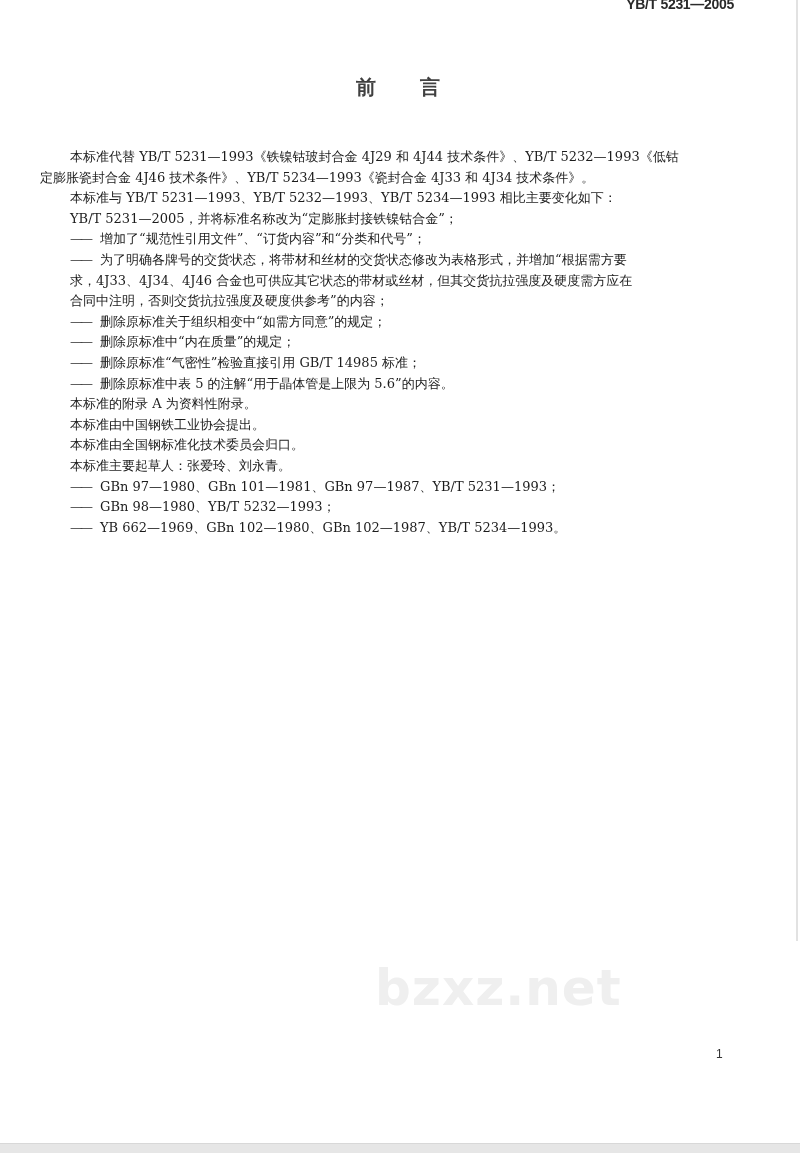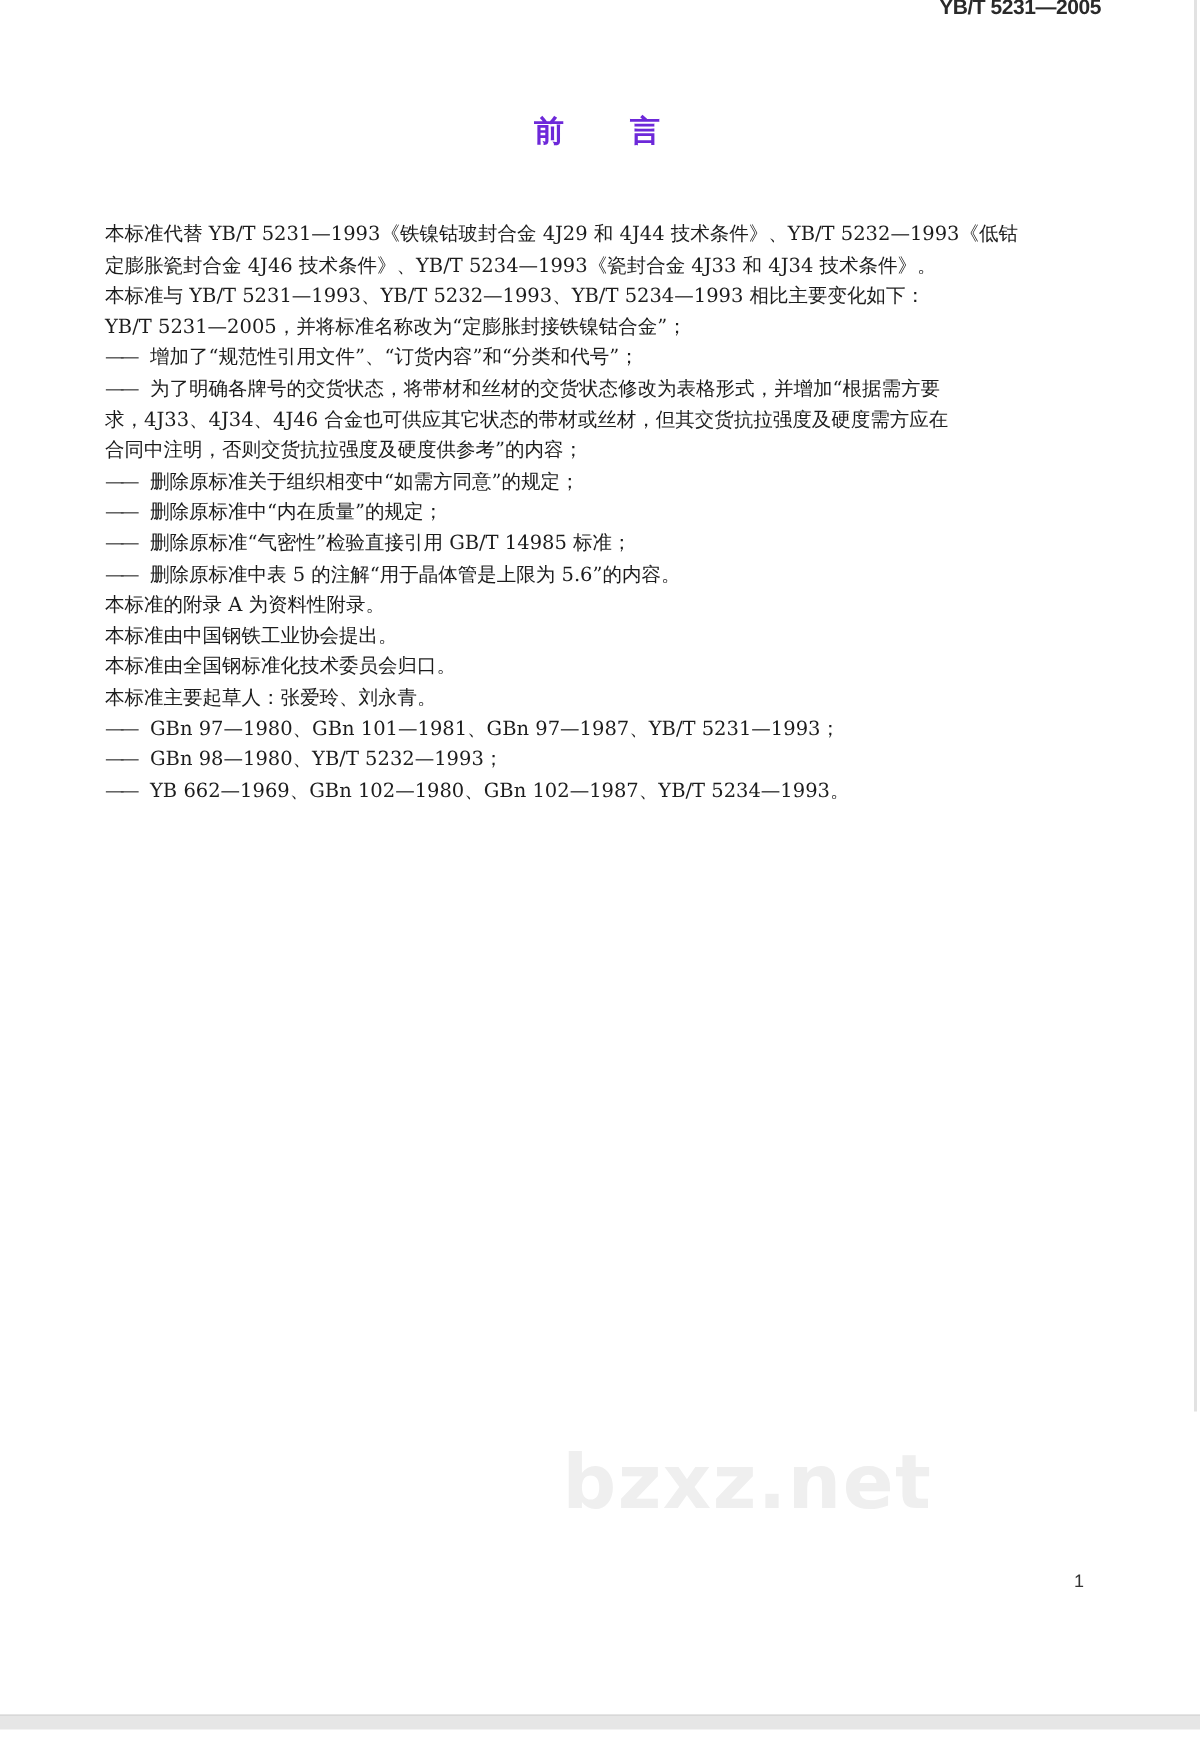--- a/index.html
+++ b/index.html
@@ -55,21 +55,21 @@
       position: absolute;
       left: 0;
       width: 796px;
       top: 74px;
       text-align: center;
       font-family: "DejaVu Sans", sans-serif;
       font-weight: bold;
       font-size: 20px;
       letter-spacing: 44px;
       text-indent: 44px;
-      color: #6d28d9;
+      color: #404040;
     }
     .body {
       position: absolute;
       left: 40px;
       top: 147px;
       width: 716px;
       font-size: 13px;
       line-height: 20.6px;
       color: #1c1c1c;
     }
@@ -118,21 +118,21 @@
 <body>
 
 <div class="page">
   <div class="std-number">YB/T 5231—2005</div>
 
   <div class="title">前言</div>
 
   <div class="body" id="doc-body">
       <div class="para">
         <span class="line"><span>本标准代替 YB/T 5231—1993《铁镍钴玻封合金 4J29 和 4J44 技术条件》、YB/T 5232—1993《低钴</span></span>
-        <span class="line" style="text-indent: 0px; margin-left: 30px;"><span>定膨胀瓷封合金 4J46 技术条件》、YB/T 5234—1993《瓷封合金 4J33 和 4J34 技术条件》。</span></span>
+        <span class="line" style="text-indent: 0px;"><span>定膨胀瓷封合金 4J46 技术条件》、YB/T 5234—1993《瓷封合金 4J33 和 4J34 技术条件》。</span></span>
       </div>
       <div class="para">
         <span class="line"><span>本标准与 YB/T 5231—1993、YB/T 5232—1993、YB/T 5234—1993 相比主要变化如下：</span></span>
       </div>
       <div class="dash-item">
         <span class="line"><span>YB/T 5231—2005，并将标准名称改为“定膨胀封接铁镍钴合金”；</span></span>
       </div>
       <div class="dash-item">
         <span class="line"><span class="dash">——</span><span>增加了“规范性引用文件”、“订货内容”和“分类和代号”；</span></span>
       </div>

